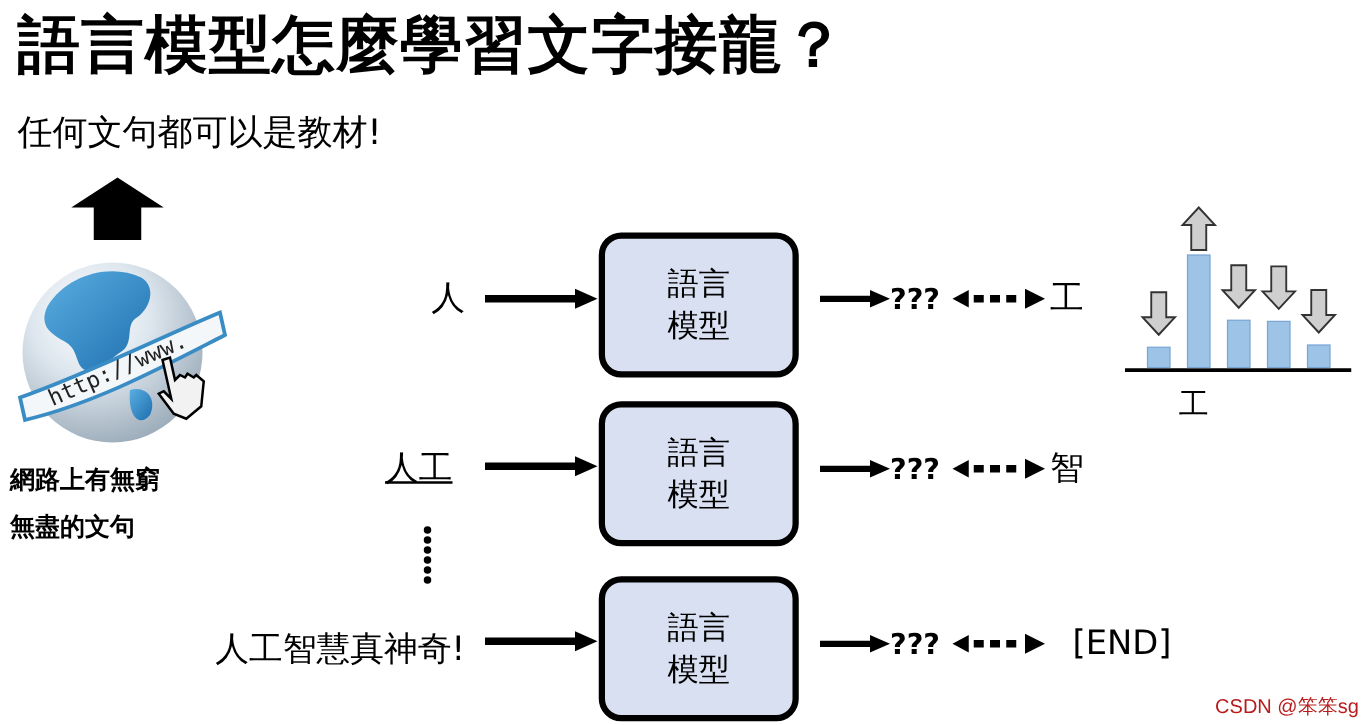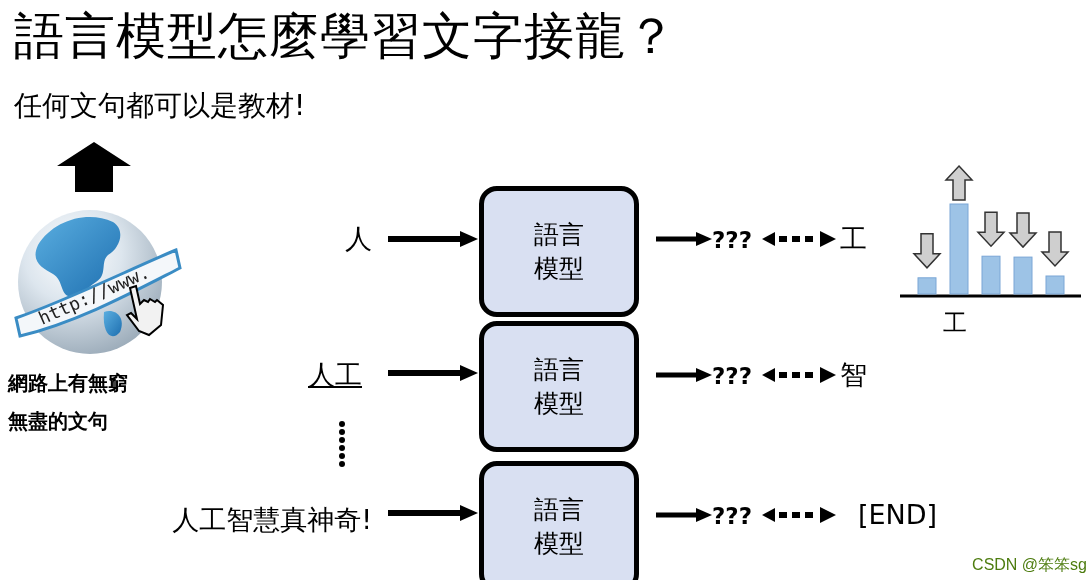--- a/index.html
+++ b/index.html
@@ -1,28 +1,28 @@
 <!DOCTYPE html>
 <html><head>
 <meta charset="utf-8">
 <style>
   html, body { margin: 0; padding: 0; background: #ffffff; }
   body { width: 1091px; height: 580px; position: relative; overflow: hidden;
          font-family: "DejaVu Sans", sans-serif; color: #000; }
   .abs { position: absolute; }
-  .title { left: 14px; top: 4px; font-size: 50px; line-height: 64px; letter-spacing: 1px; font-weight: 400; white-space: nowrap; }
+  .title { left: 14px; top: 4px; font-size: 50px; line-height: 64px; letter-spacing: 1px; font-weight: 700; white-space: nowrap; }
   .subtitle { left: 14px; top: 86px; font-size: 28px; line-height: 40px; white-space: nowrap; }
   .source-caption { left: 8px; top: 364px; font-size: 20px; line-height: 38px; font-weight: bold; white-space: pre-line; }
-  .model-box { width: 160px; height: 131px; box-sizing: border-box; border: 5px solid #000; border-radius: 18px;
+  .model-box { width: 160px; height: 116px; box-sizing: border-box; border: 5px solid #000; border-radius: 18px;
                background: #d9e0f2; display: flex; align-items: center; justify-content: center; text-align: center;
                font-size: 25px; line-height: 34px; white-space: pre-line; }
   .input-text { font-size: 27px; line-height: 34px; white-space: nowrap; text-align: right; }
   .qmark { font-size: 23px; font-weight: bold; line-height: 30px; }
   .target { font-size: 27px; line-height: 34px; white-space: nowrap; }
-  .watermark { right: 4px; bottom: 4px; font-size: 16px; color: #4d7c0f; font-family: "Liberation Sans", sans-serif; white-space: nowrap; }
+  .watermark { right: 4px; bottom: 4px; font-size: 16px; color: #b91c1c; font-family: "Liberation Sans", sans-serif; white-space: nowrap; }
   .dist-label { font-size: 24px; line-height: 30px; }
   svg { position: absolute; overflow: visible; }
 </style>
 </head>
 <body>
 
 <div class="abs title">語言模型怎麼學習文字接龍？</div>
 <div class="abs subtitle">任何文句都可以是教材!</div>
 
 <svg style="left:57px;top:142px;" width="74" height="50">

